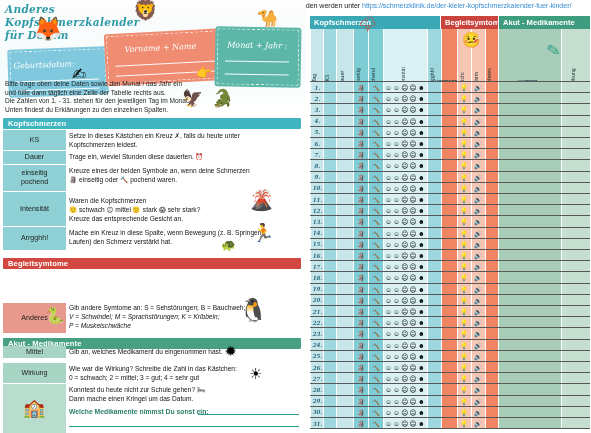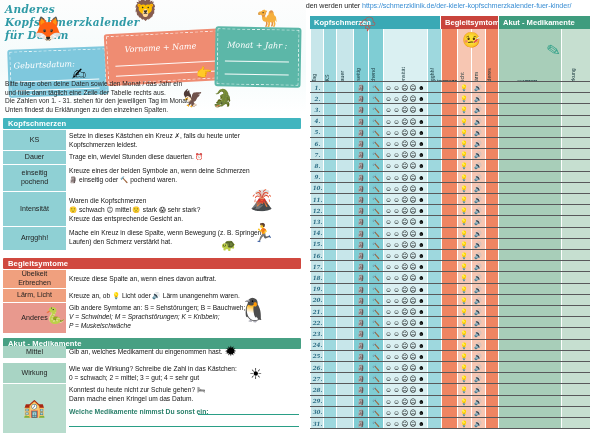--- a/index.html
+++ b/index.html
@@ -225,30 +225,21 @@
       <div class="rtxt">
         <div>Mache ein Kreuz in diese Spalte, wenn Bewegung (z. B. Springen,</div>
         <div>Laufen) den Schmerz verstärkt hat.</div>
       </div>
       <span class="ani" style="left:249px;top:0px;font-size:18px;">🏃</span>
       <span class="ani" style="left:218px;top:12px;font-size:12px;">🐢</span>
     </div>
 
     <div class="sec-head sec-begl" style="top:258px;">Begleitsymtome</div>
 
-    <div class="row" style="top:270px;height:18px;">
-      <div class="lbox lb" style="white-space:pre-line;">Übelkeit
-Erbrechen</div>
-      <div class="rtxt" style="padding-top:5px;">Kreuze diese Spalte an, wenn eines davon auftrat.</div>
-    </div>
-
-    <div class="row" style="top:289px;height:13px;">
-      <div class="lbox lb">Lärm, Licht</div>
-      <div class="rtxt" style="padding-top:3px;">Kreuze an, ob 💡 Licht oder  🔊  Lärm unangenehm waren.</div>
-    </div>
+
 
     <div class="row" style="top:303px;height:30px;">
       <div class="lbox lb2">Anderes</div>
       <div class="rtxt" style="padding-top:1px;">
         <div>Gib andere Symtome an: S = Sehstörungen; B = Bauchweh;</div>
         <div class="ital">V = Schwindel; M = Sprachstörungen; K = Kribbeln;</div>
         <div class="ital">P = Muskelschwäche</div>
       </div>
       <span class="ani" style="left:42px;top:6px;font-size:16px;">🐍</span>
       <span class="ani" style="left:236px;top:1px;font-size:23px;">🐧</span>

